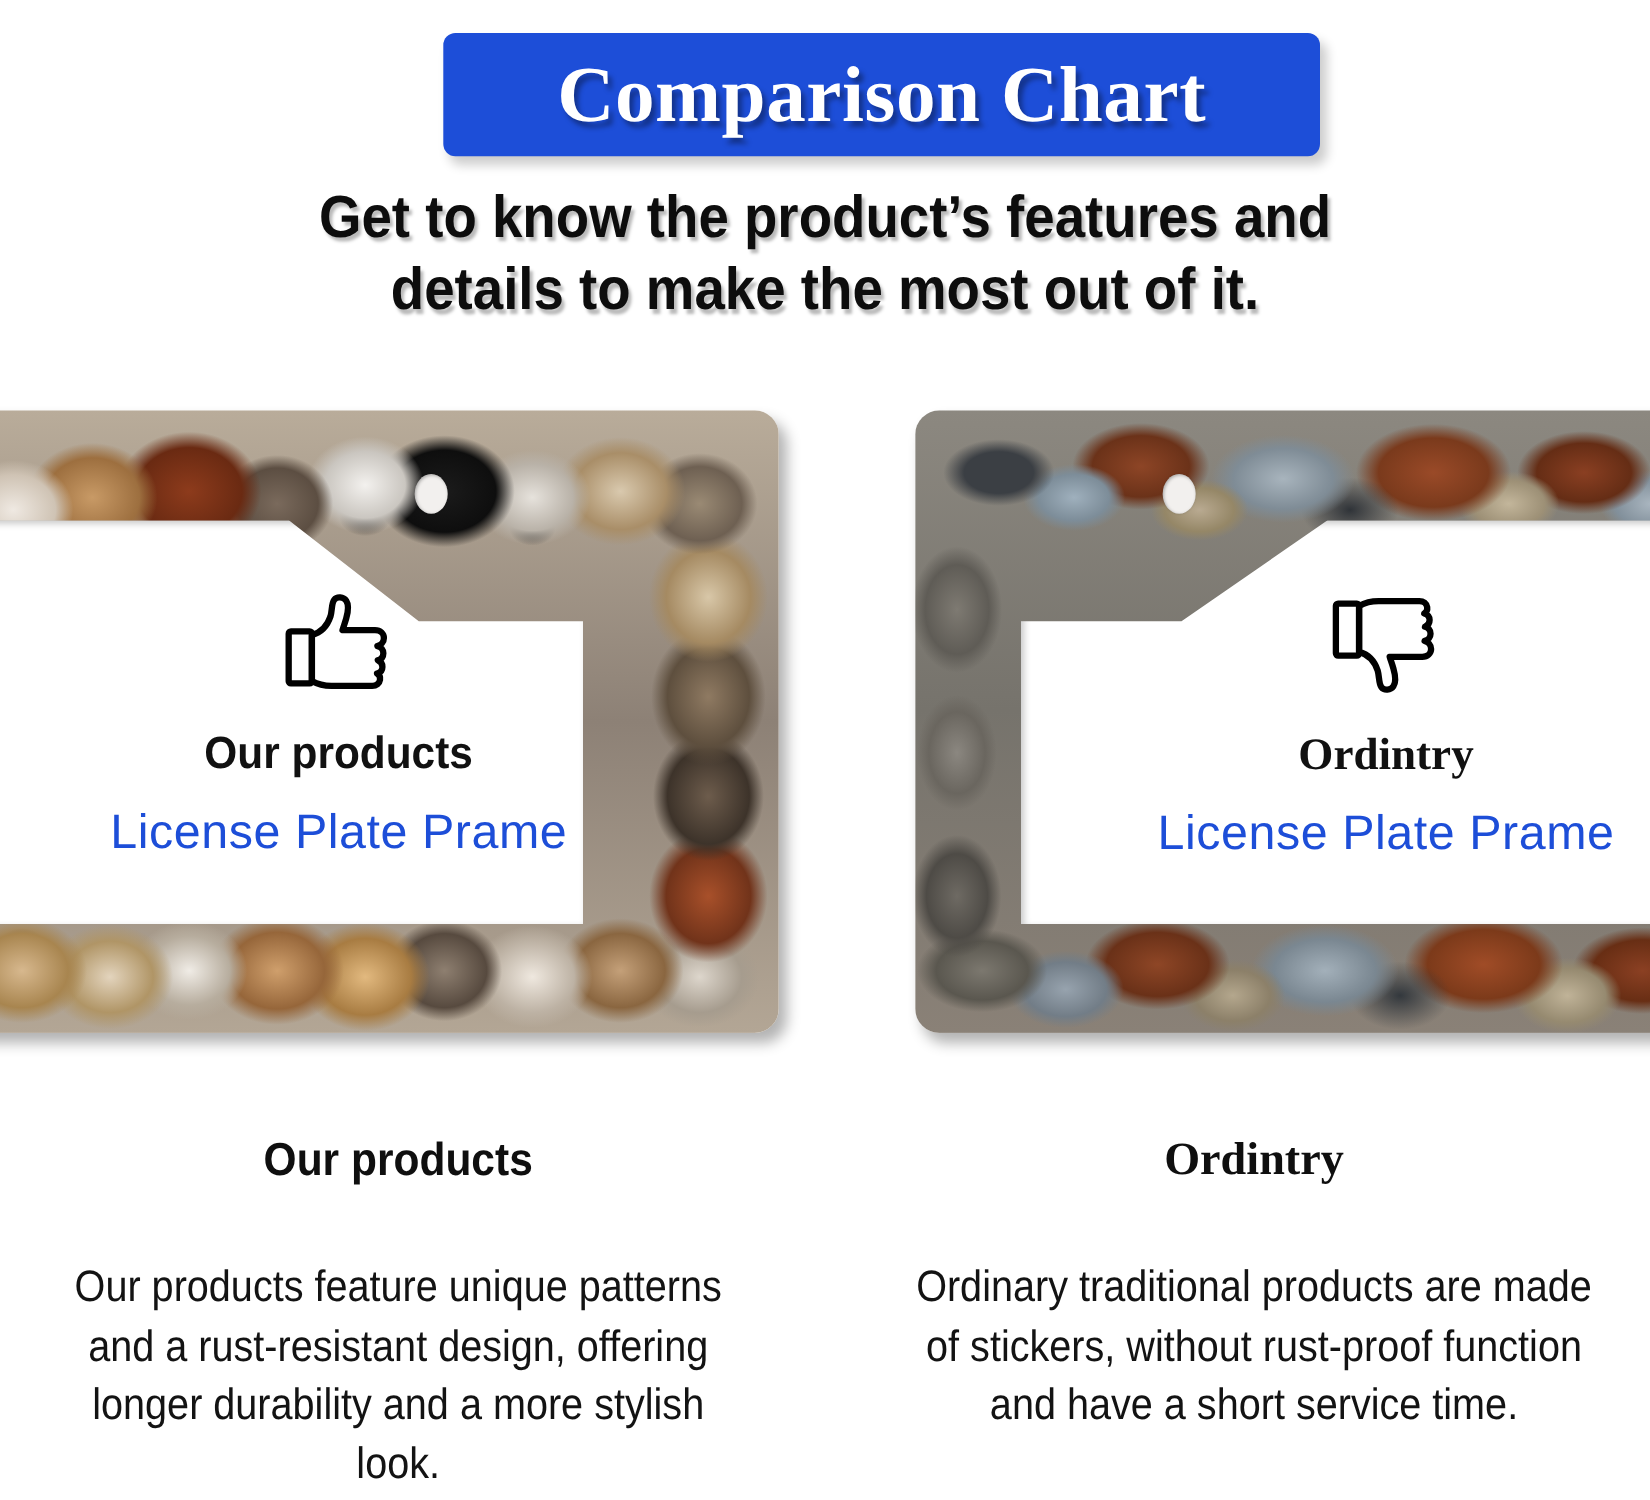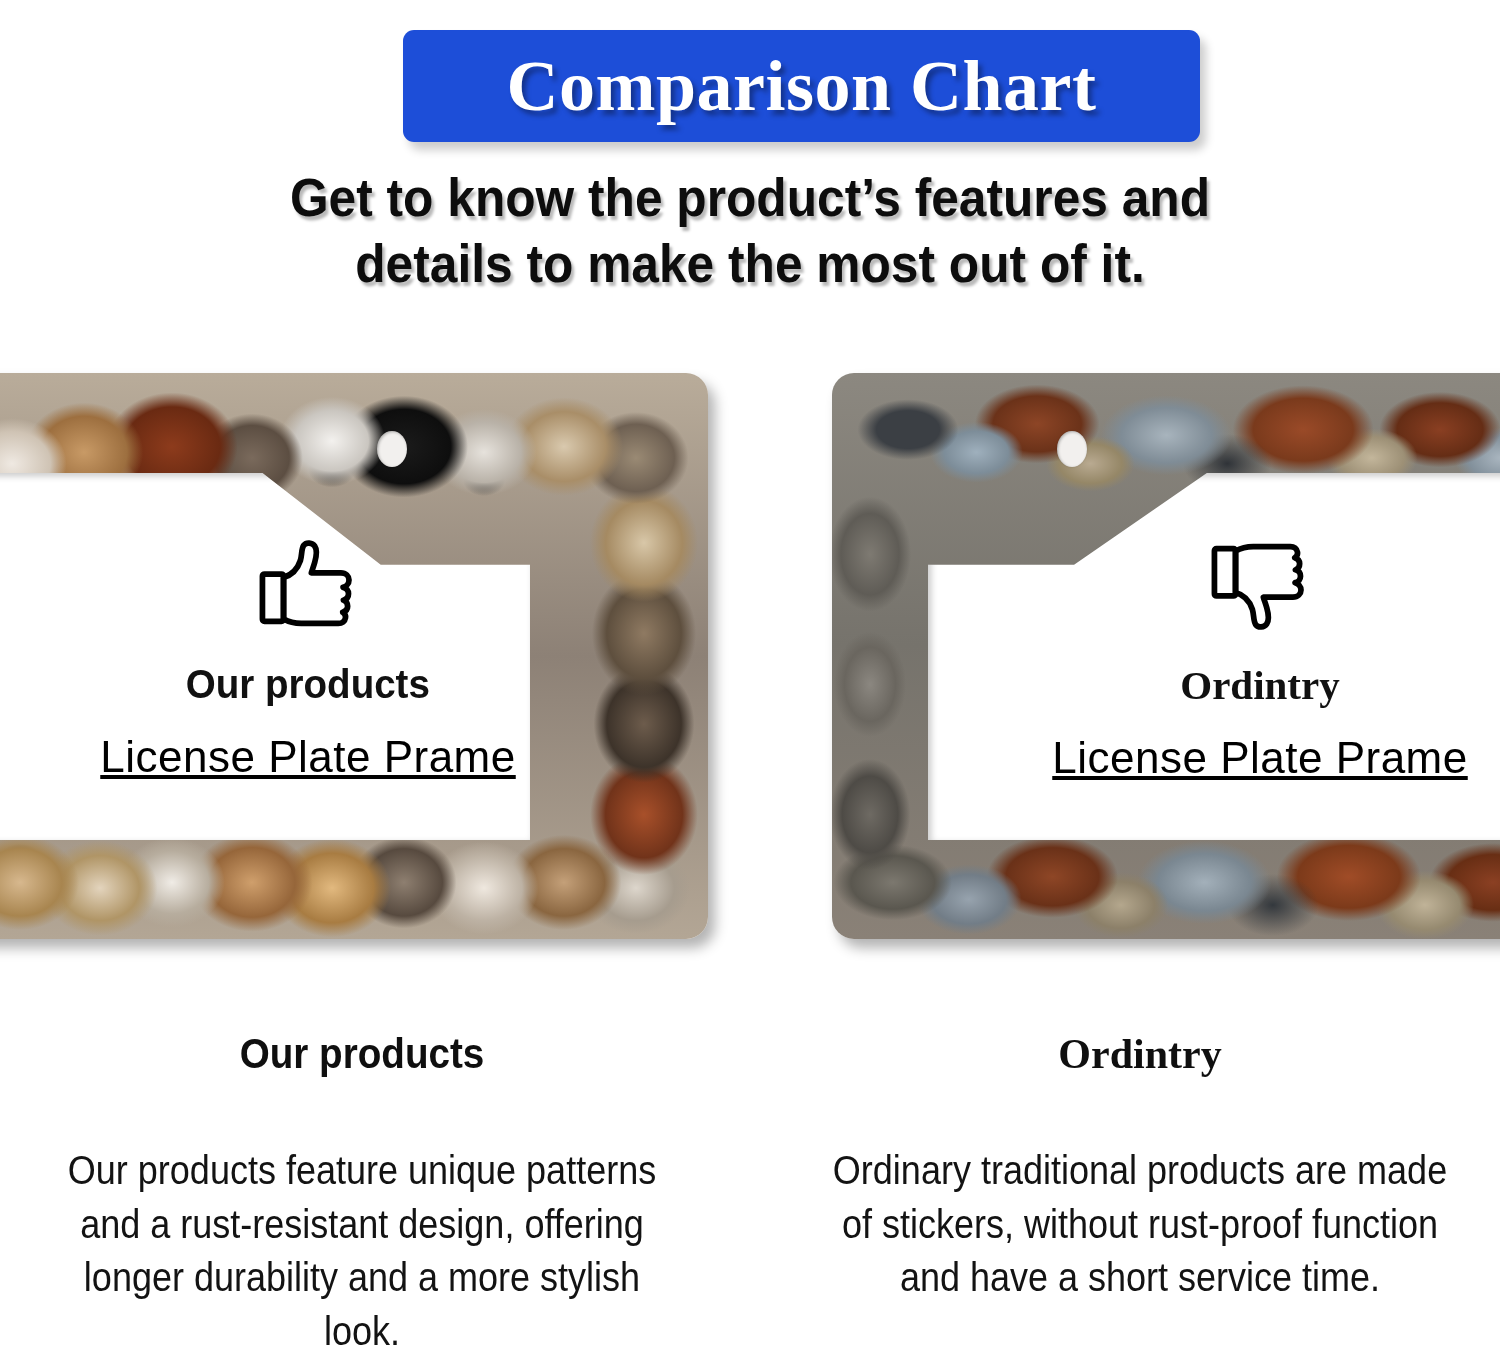--- a/index.html
+++ b/index.html
@@ -193,23 +193,22 @@
     font-family:"Liberation Serif", serif;
     font-weight:bold;
     font-size:41px;
     color:#111;
     margin-bottom:24px;
   }
   .plate-sub {
     font-family:"Liberation Sans", sans-serif;
     font-weight:300;
     font-size:44px;
-    color:#000000;
+    color:#1d4ed8;
     letter-spacing:0.5px;
-    text-decoration:underline;
   }
 
   
   .bottom { position:absolute; left:0; top:1030px; width:1500px; height:334px; }
   .col { position:absolute; top:0; width:700px; text-align:center; }
   .col-left  { left:12px; }
   .col-right { left:790px; }
 
   .col-head-sans {
     font-family:"Liberation Sans", sans-serif;

